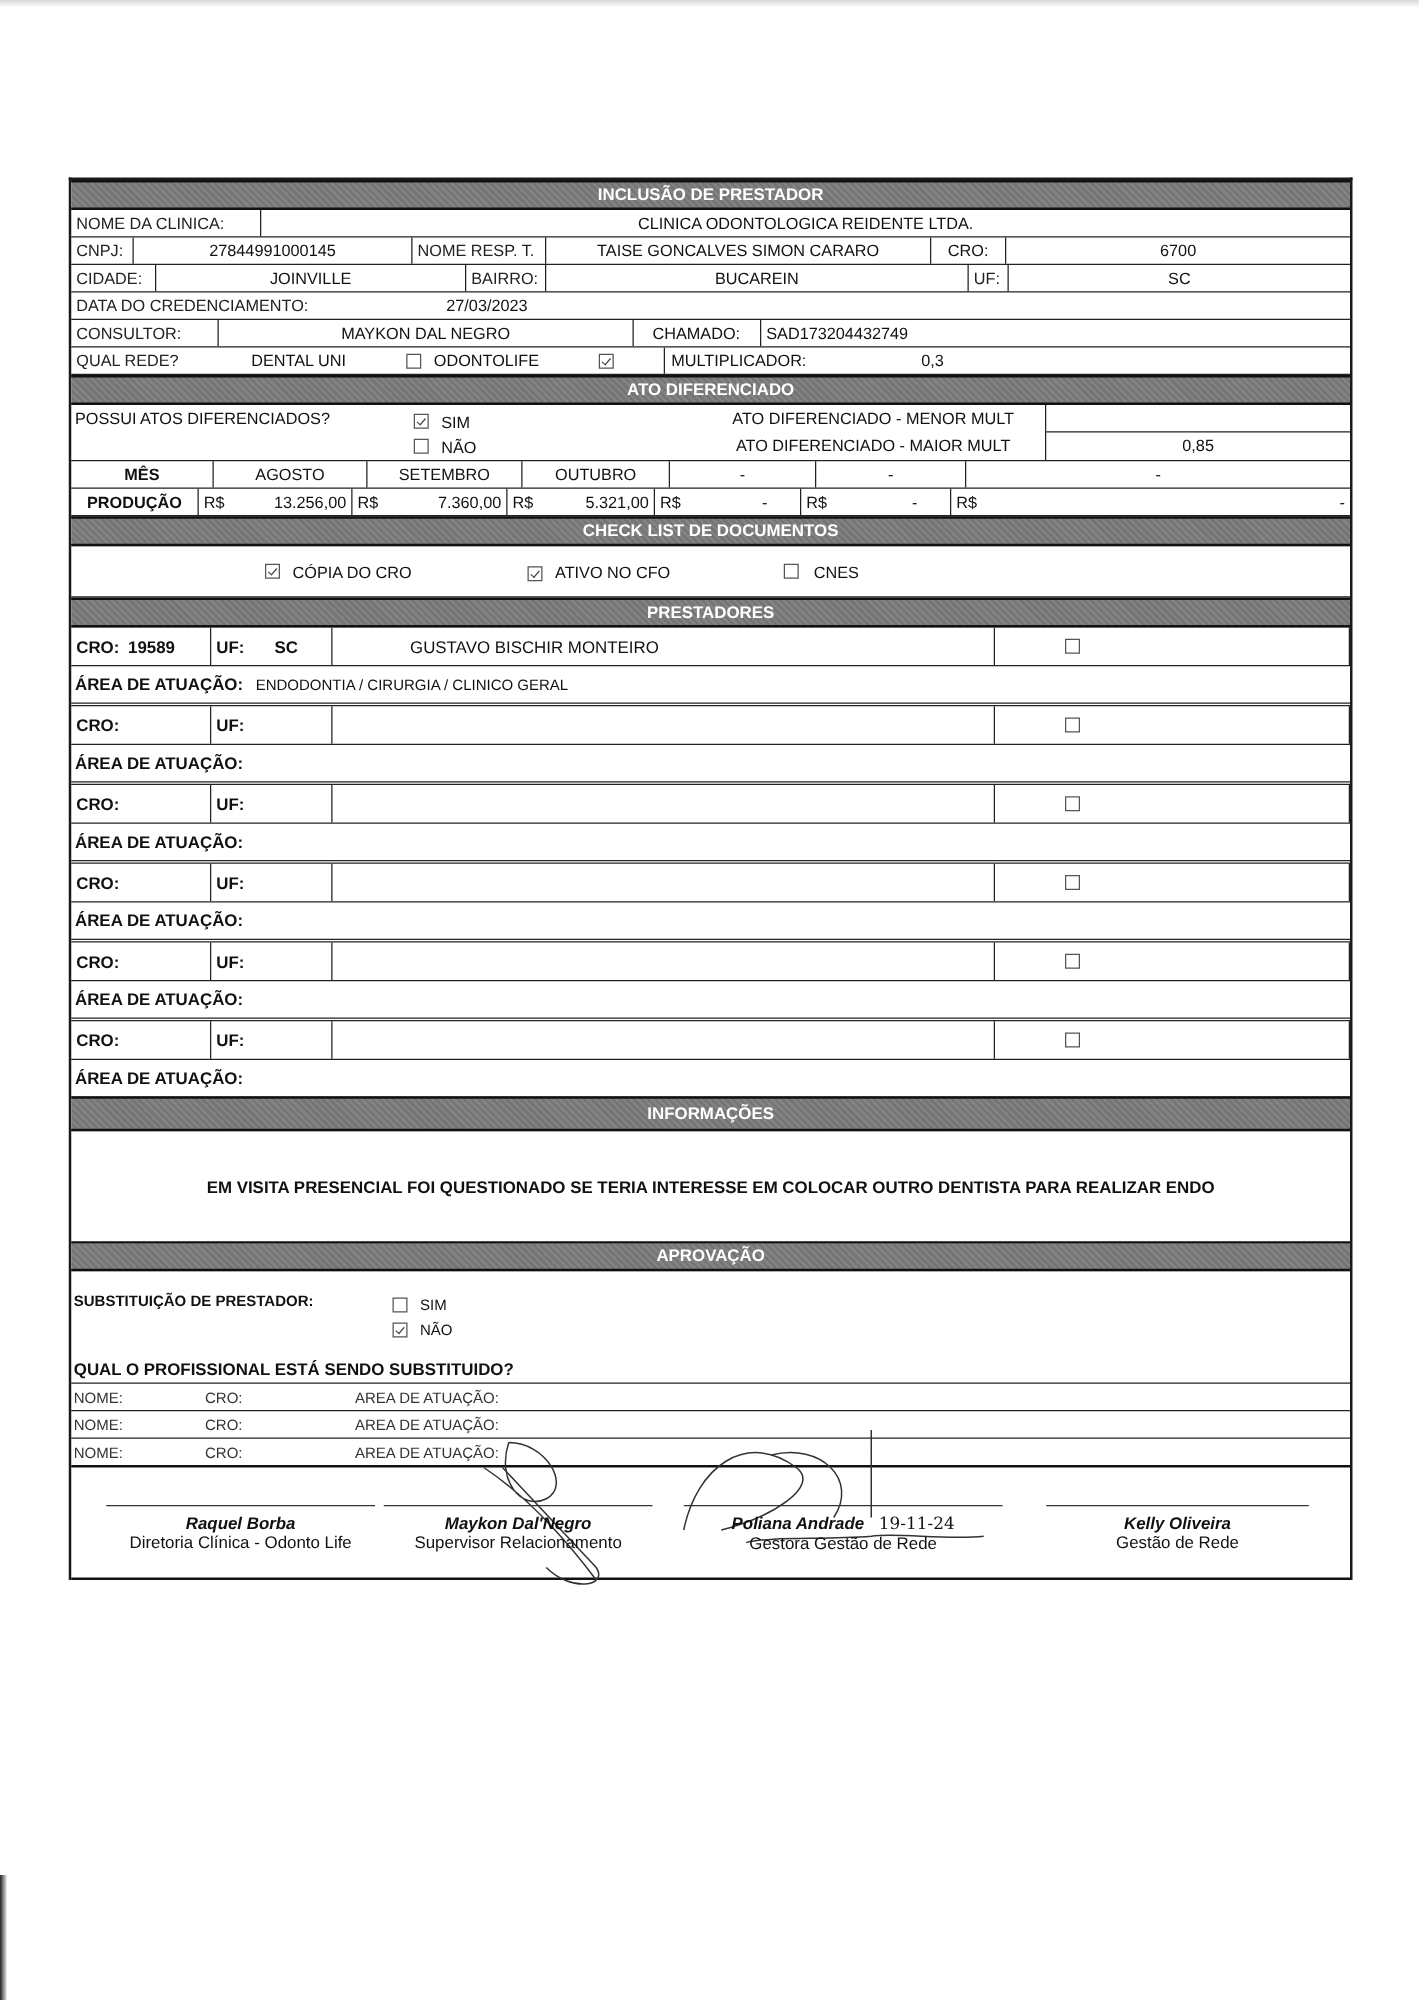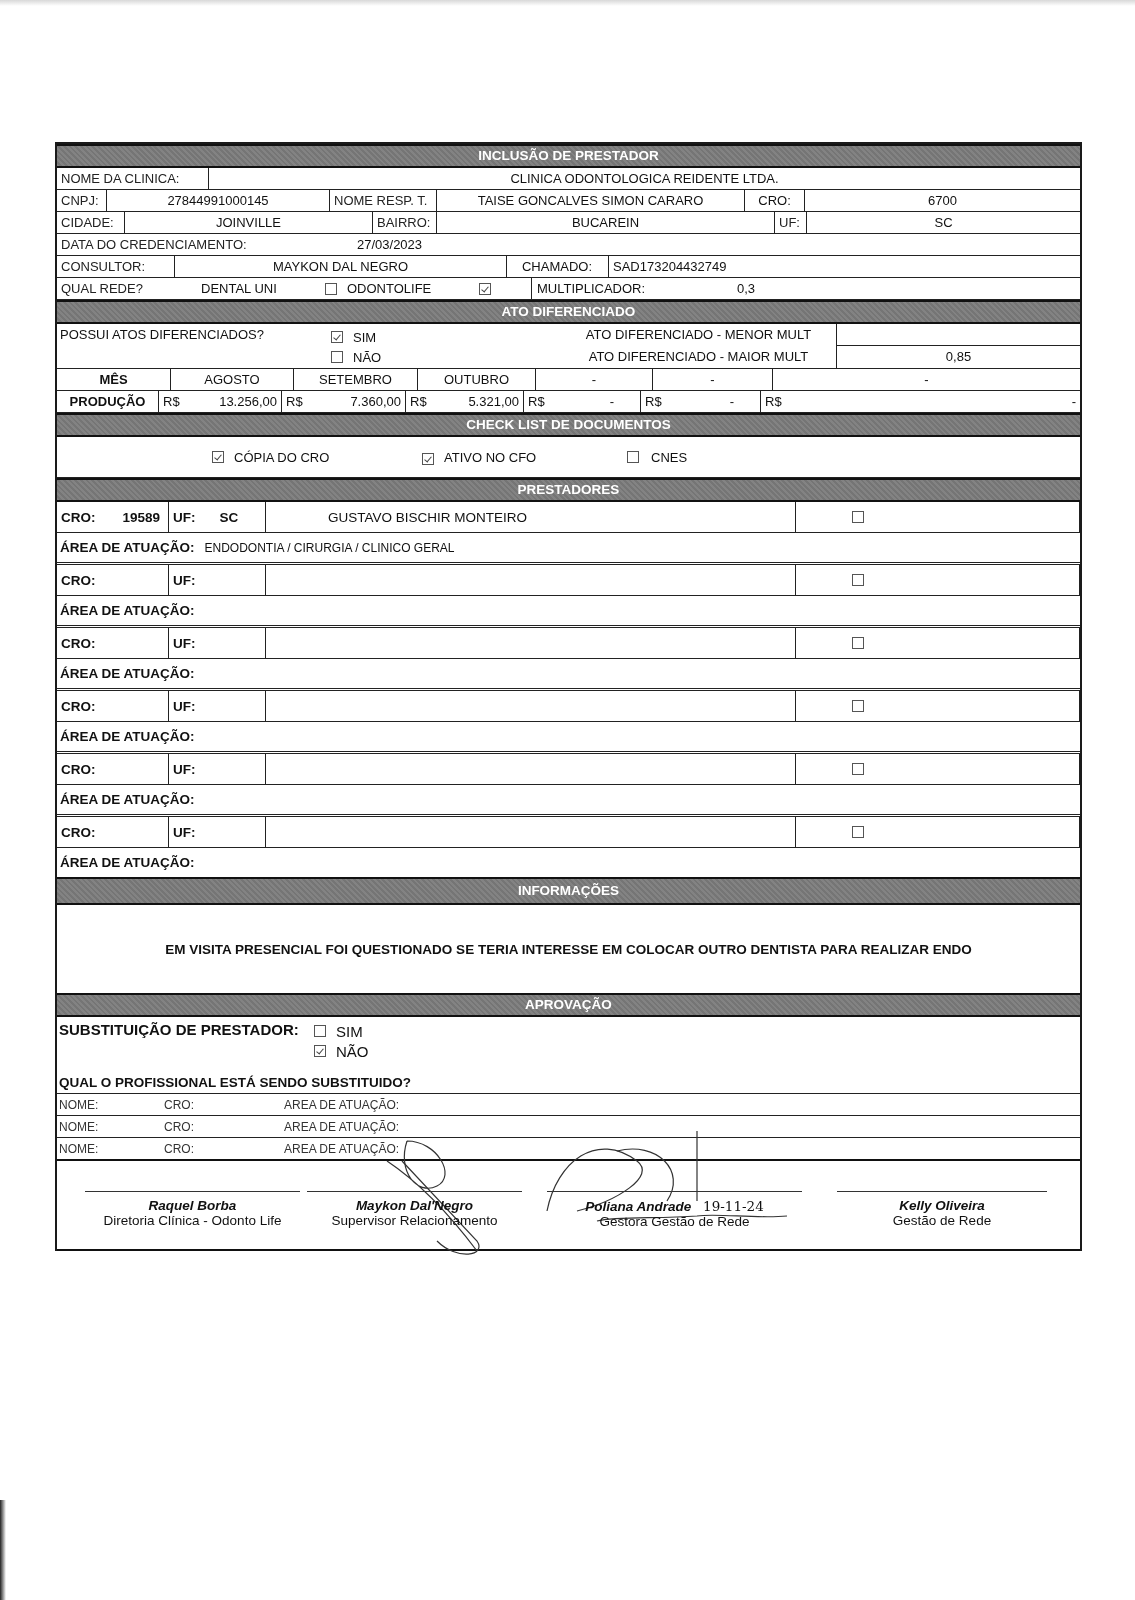--- a/index.html
+++ b/index.html
@@ -171,21 +171,21 @@
     </div>
   </div>
 
   <div class="hdr">PRESTADORES</div>
 
   <div id="prestadores-list">
 
     <div class="prow">
       <div class="cell" style="width:112px; justify-content:space-between">
           <span class="bold">CRO:</span>
-          <span class="bold" style="margin-right:4px">19589</span>
+          <span class="bold" style="margin-right:24px">19589</span>
         </div>
       <div class="cell" style="width:97px">
           <span class="bold">UF:</span>
           <span class="bold" style="margin-left:24px">SC</span>
         </div>
       <div class="cell noborder" style="width:530px; padding-left:62px">GUSTAVO BISCHIR MONTEIRO</div>
       <div class="cell noborder" style="flex:1">
           <span class="chk" style="margin-left:52px"></span>
         </div>
     </div>
@@ -252,21 +252,21 @@
     </div>
     <div class="area-row" style="border-bottom:none">
         <span class="bold">ÁREA DE ATUAÇÃO:</span>
       </div>
   </div>
 
   <div class="hdr" style="height:24px; line-height:24px">INFORMAÇÕES</div>
   <div style="height:88px; display:flex; align-items:center; justify-content:center; font-size:13.5px; font-weight:bold; border-bottom:2px solid #111">EM VISITA PRESENCIAL FOI QUESTIONADO SE TERIA INTERESSE EM COLOCAR OUTRO DENTISTA PARA REALIZAR ENDO</div>
 
   <div class="hdr" style="border-top:none">APROVAÇÃO</div>
-  <div style="display:flex; height:52px; font-size:15px; padding-top:4px">
+  <div style="display:flex; height:52px; font-size:12px; padding-top:17px">
     <div class="bold" style="width:255px; padding-left:2px">SUBSTITUIÇÃO DE PRESTADOR:</div>
     <div>
       <div style="height:20px; display:flex; align-items:center">
         <span class="chk"></span>
         <span>SIM</span>
       </div>
       <div style="height:20px; display:flex; align-items:center">
         <span class="chk on"></span>
         <span>NÃO</span>
       </div>

